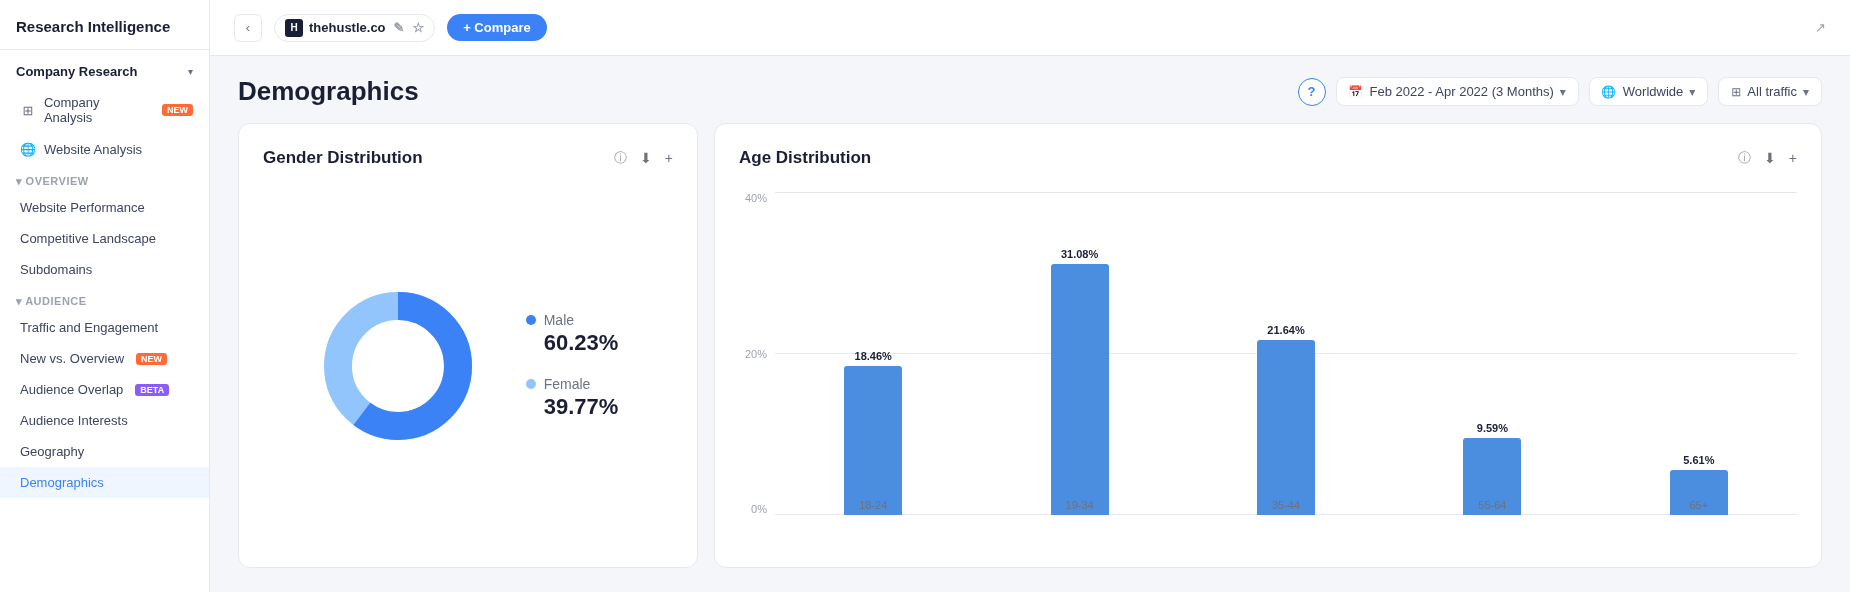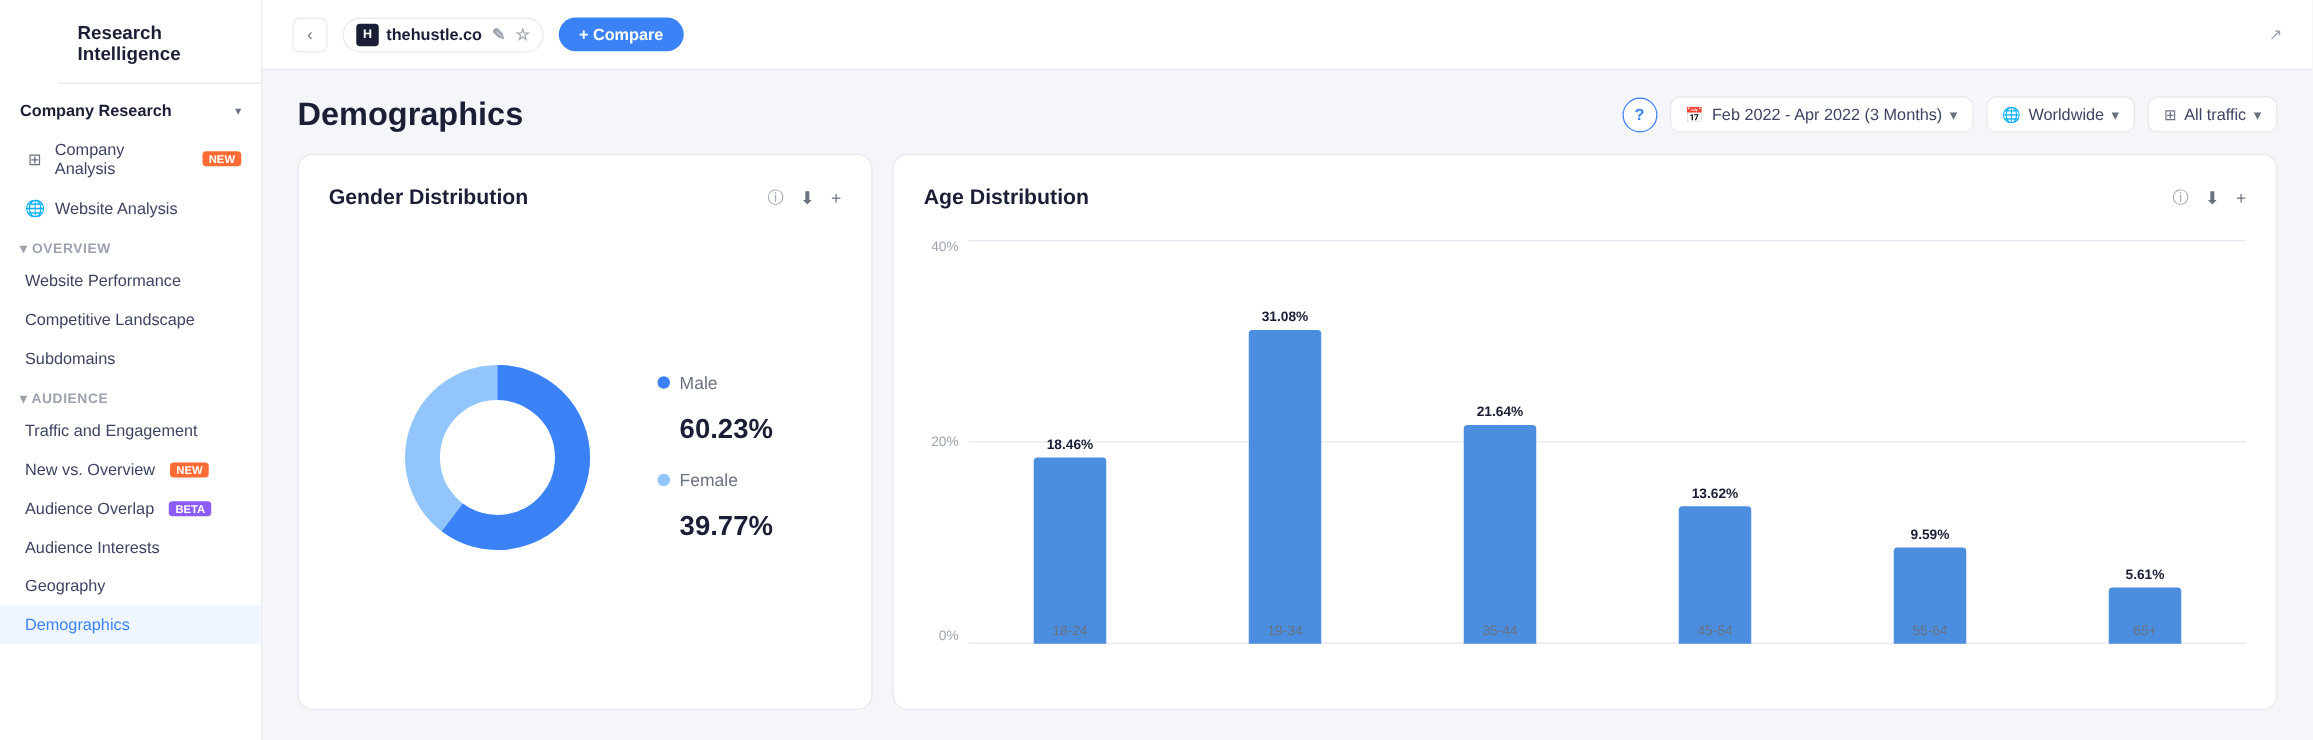--- a/index.html
+++ b/index.html
@@ -15,21 +15,20 @@
       flex-direction: column;
       height: 592px;
       overflow-y: auto;
     }
     .sidebar-logo {
       padding: 18px 16px 14px;
       font-size: 15px;
       font-weight: 700;
       color: #1a1f36;
       border-bottom: 1px solid #e5e8ee;
-      margin-left: 46px;
     }
     .sidebar-section-header {
       display: flex;
       align-items: center;
       justify-content: space-between;
       padding: 14px 16px 8px;
       cursor: pointer;
     }
     .sidebar-section-label {
       font-size: 13px;
@@ -234,21 +233,21 @@
     
     .donut-area {
       display: flex;
       align-items: center;
       justify-content: center;
       gap: 48px;
       flex: 1;
     }
     .donut-svg { width: 160px; height: 160px; }
     .donut-legend { display: flex; flex-direction: column; gap: 20px; }
-    .legend-item { display: flex; flex-direction: column; gap: 16px; }
+    .legend-item { display: flex; flex-direction: column; gap: 2px; }
     .legend-label { display: flex; align-items: center; gap: 8px; font-size: 14px; color: #6b7280; }
     .legend-dot { width: 10px; height: 10px; border-radius: 50%; }
     .legend-dot-male { background: #3b82f6; }
     .legend-dot-female { background: #93c5fd; }
     .legend-value { font-size: 22px; font-weight: 800; color: #1a1f36; padding-left: 18px; }
 
     
     .bar-chart-area {
       display: flex;
       flex-direction: column;
@@ -430,25 +429,20 @@
             <span style="font-size:11px;color:#1a1f36;font-weight:600;margin-bottom:4px;white-space:nowrap;">31.08%</span>
             <div style="width:100%;max-width:58px;height:77.69999999999999%;background:#4b8dde;border-radius:3px 3px 0 0;"></div>
             <span style="position:absolute;bottom:4px;font-size:11px;color:#6b7280;white-space:nowrap;">19-34</span>
           </div>
           <div style="display:flex;flex-direction:column;align-items:center;flex:1;height:100%;justify-content:flex-end;position:relative;">
             <span style="font-size:11px;color:#1a1f36;font-weight:600;margin-bottom:4px;white-space:nowrap;">21.64%</span>
             <div style="width:100%;max-width:58px;height:54.1%;background:#4b8dde;border-radius:3px 3px 0 0;"></div>
             <span style="position:absolute;bottom:4px;font-size:11px;color:#6b7280;white-space:nowrap;">35-44</span>
           </div>
           <div style="display:flex;flex-direction:column;align-items:center;flex:1;height:100%;justify-content:flex-end;position:relative;">
-            <span style="font-size:11px;color:#1a1f36;font-weight:600;margin-bottom:4px;white-space:nowrap;">13.62%</span>
-            <div style="width:100%;max-width:58px;height:34.05%;background:#4b8dde;border-radius:3px 3px 0 0;"></div>
-            <span style="position:absolute;bottom:4px;font-size:11px;color:#6b7280;white-space:nowrap;">45-54</span>
-          </div>
-          <div style="display:flex;flex-direction:column;align-items:center;flex:1;height:100%;justify-content:flex-end;position:relative;">
             <span style="font-size:11px;color:#1a1f36;font-weight:600;margin-bottom:4px;white-space:nowrap;">9.59%</span>
             <div style="width:100%;max-width:58px;height:23.974999999999998%;background:#4b8dde;border-radius:3px 3px 0 0;"></div>
             <span style="position:absolute;bottom:4px;font-size:11px;color:#6b7280;white-space:nowrap;">55-64</span>
           </div>
           <div style="display:flex;flex-direction:column;align-items:center;flex:1;height:100%;justify-content:flex-end;position:relative;">
             <span style="font-size:11px;color:#1a1f36;font-weight:600;margin-bottom:4px;white-space:nowrap;">5.61%</span>
             <div style="width:100%;max-width:58px;height:14.025000000000002%;background:#4b8dde;border-radius:3px 3px 0 0;"></div>
             <span style="position:absolute;bottom:4px;font-size:11px;color:#6b7280;white-space:nowrap;">65+</span>
           </div>
       </div>

